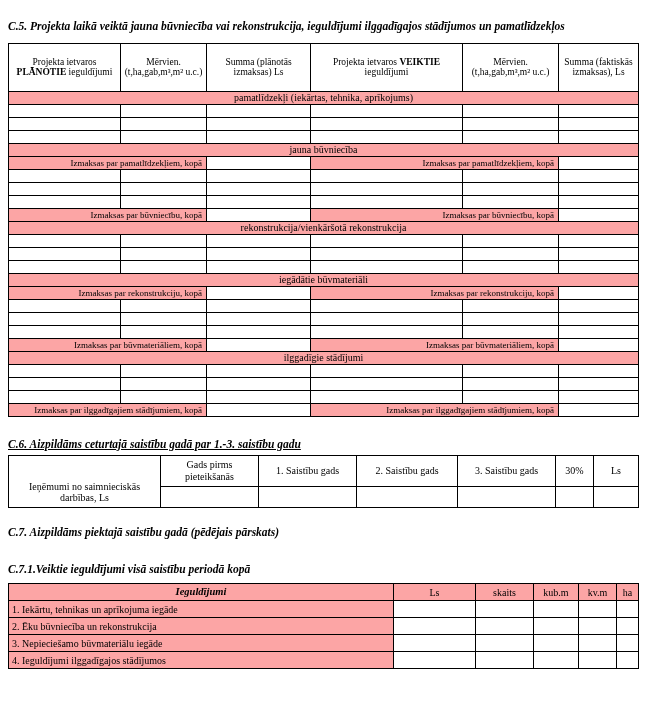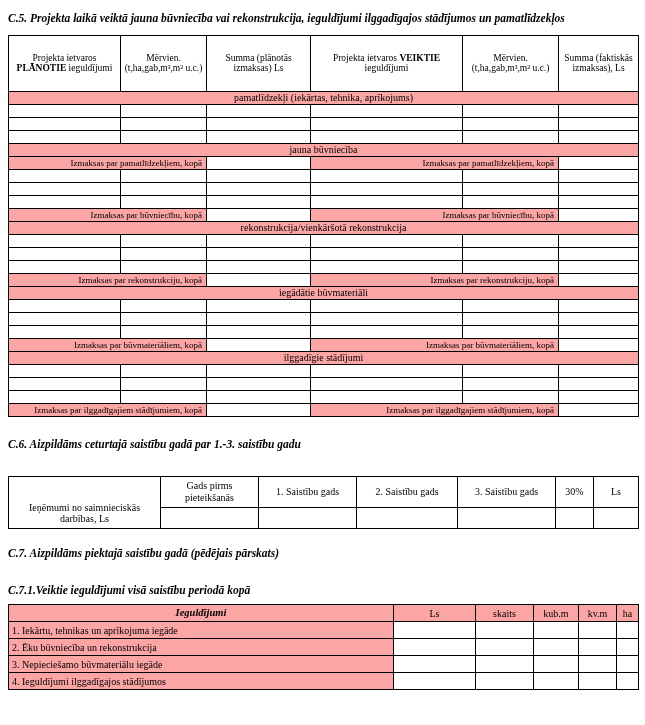--- a/index.html
+++ b/index.html
@@ -7,38 +7,38 @@
   body {
     width: 645px; height: 725px; overflow: hidden;
     font-family: "Liberation Serif", "DejaVu Serif", serif;
     color: #000;
   }
   .page { padding: 8px 7px 6px 8px; }
 
   .h-bi { font-weight: 700; font-style: italic; font-size: 11.5px; line-height: 1.2; }
   .h-b  { font-weight: 700; font-size: 11.5px; line-height: 1.2; }
 
-  #c5-title  { margin: 4px 0 9px 0; }
-  #c6-title  { margin: 21px 0 24px 0; }
+  #c5-title  { margin: 12px 0 9px 0; }
+  #c6-title  { margin: 21px 0 3px 0; text-decoration: underline; }
   #c61-title { margin: 0 0 7px 0; }
   #c7-title  { margin: 18px 0 24px 0; }
   #c71-title { margin: 0 0 6px 0; }
 
   table.frm { width: 630px; border-collapse: collapse; table-layout: fixed; }
   .frm th, .frm td {
     border: 1px solid #000;
     font-size: 9.5px; font-weight: 400;
     padding: 0 2px; overflow: hidden; line-height: 1.12;
     vertical-align: middle;
   }
   .frm th { text-align: center; }
   .gray { background: #fca5a5; }
 
   
-  .c5 thead th { height: 56px; margin-top: 8px; }
+  .c5 thead th { height: 48px; margin-top: 8px; }
   .c5 tbody td { height: 13px; }
   .c5 td.section { text-align: center; font-size: 10px; }
   .c5 td.tlabel  { text-align: right; font-size: 9px; padding-right: 4px; }
   .c5 tr.grand td { font-weight: 700; font-size: 10px; }
   .c5 tr.grand td.glabel { text-align: right; padding-right: 8px; }
   .c5 tr.grand td.gval   { text-align: center; }
 
   
   .c61 { margin-bottom: 0; }
   .c61 tr.hdr th { height: 31px; font-size: 10px; }
@@ -176,27 +176,27 @@
         </tr>
         <tr>
           <td></td>
           <td></td>
           <td></td>
           <td></td>
           <td></td>
           <td></td>
         </tr>
         <tr>
+          <td class="gray section" colspan="6">iegādātie būvmateriāli</td>
+        </tr>
+        <tr>
           <td class="gray tlabel" colspan="2">Izmaksas par rekonstrukciju, kopā</td>
           <td></td>
           <td class="gray tlabel" colspan="2">Izmaksas par rekonstrukciju, kopā</td>
           <td></td>
-        </tr>
-        <tr>
-          <td class="gray section" colspan="6">iegādātie būvmateriāli</td>
         </tr>
         <tr>
           <td></td>
           <td></td>
           <td></td>
           <td></td>
           <td></td>
           <td></td>
         </tr>
         <tr>

